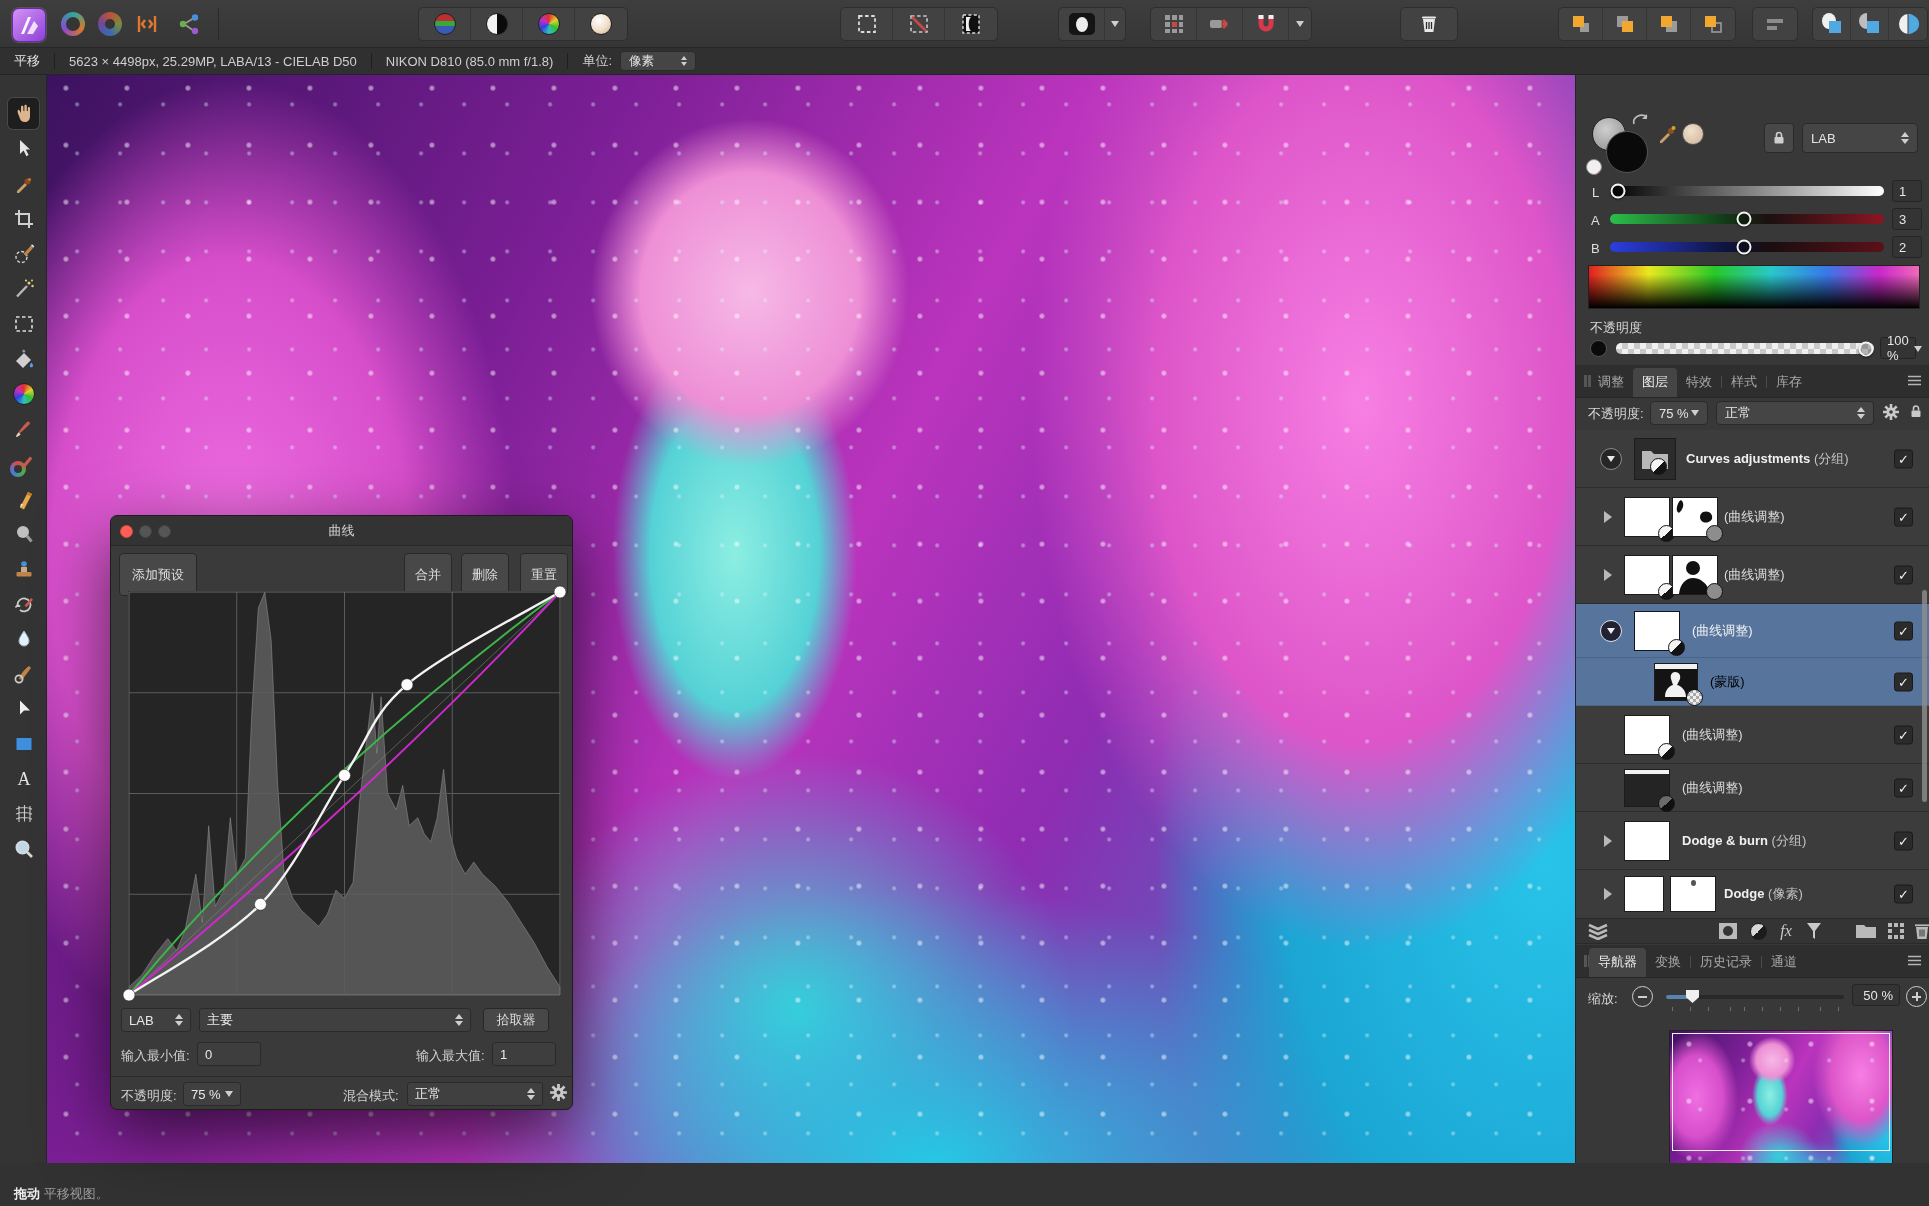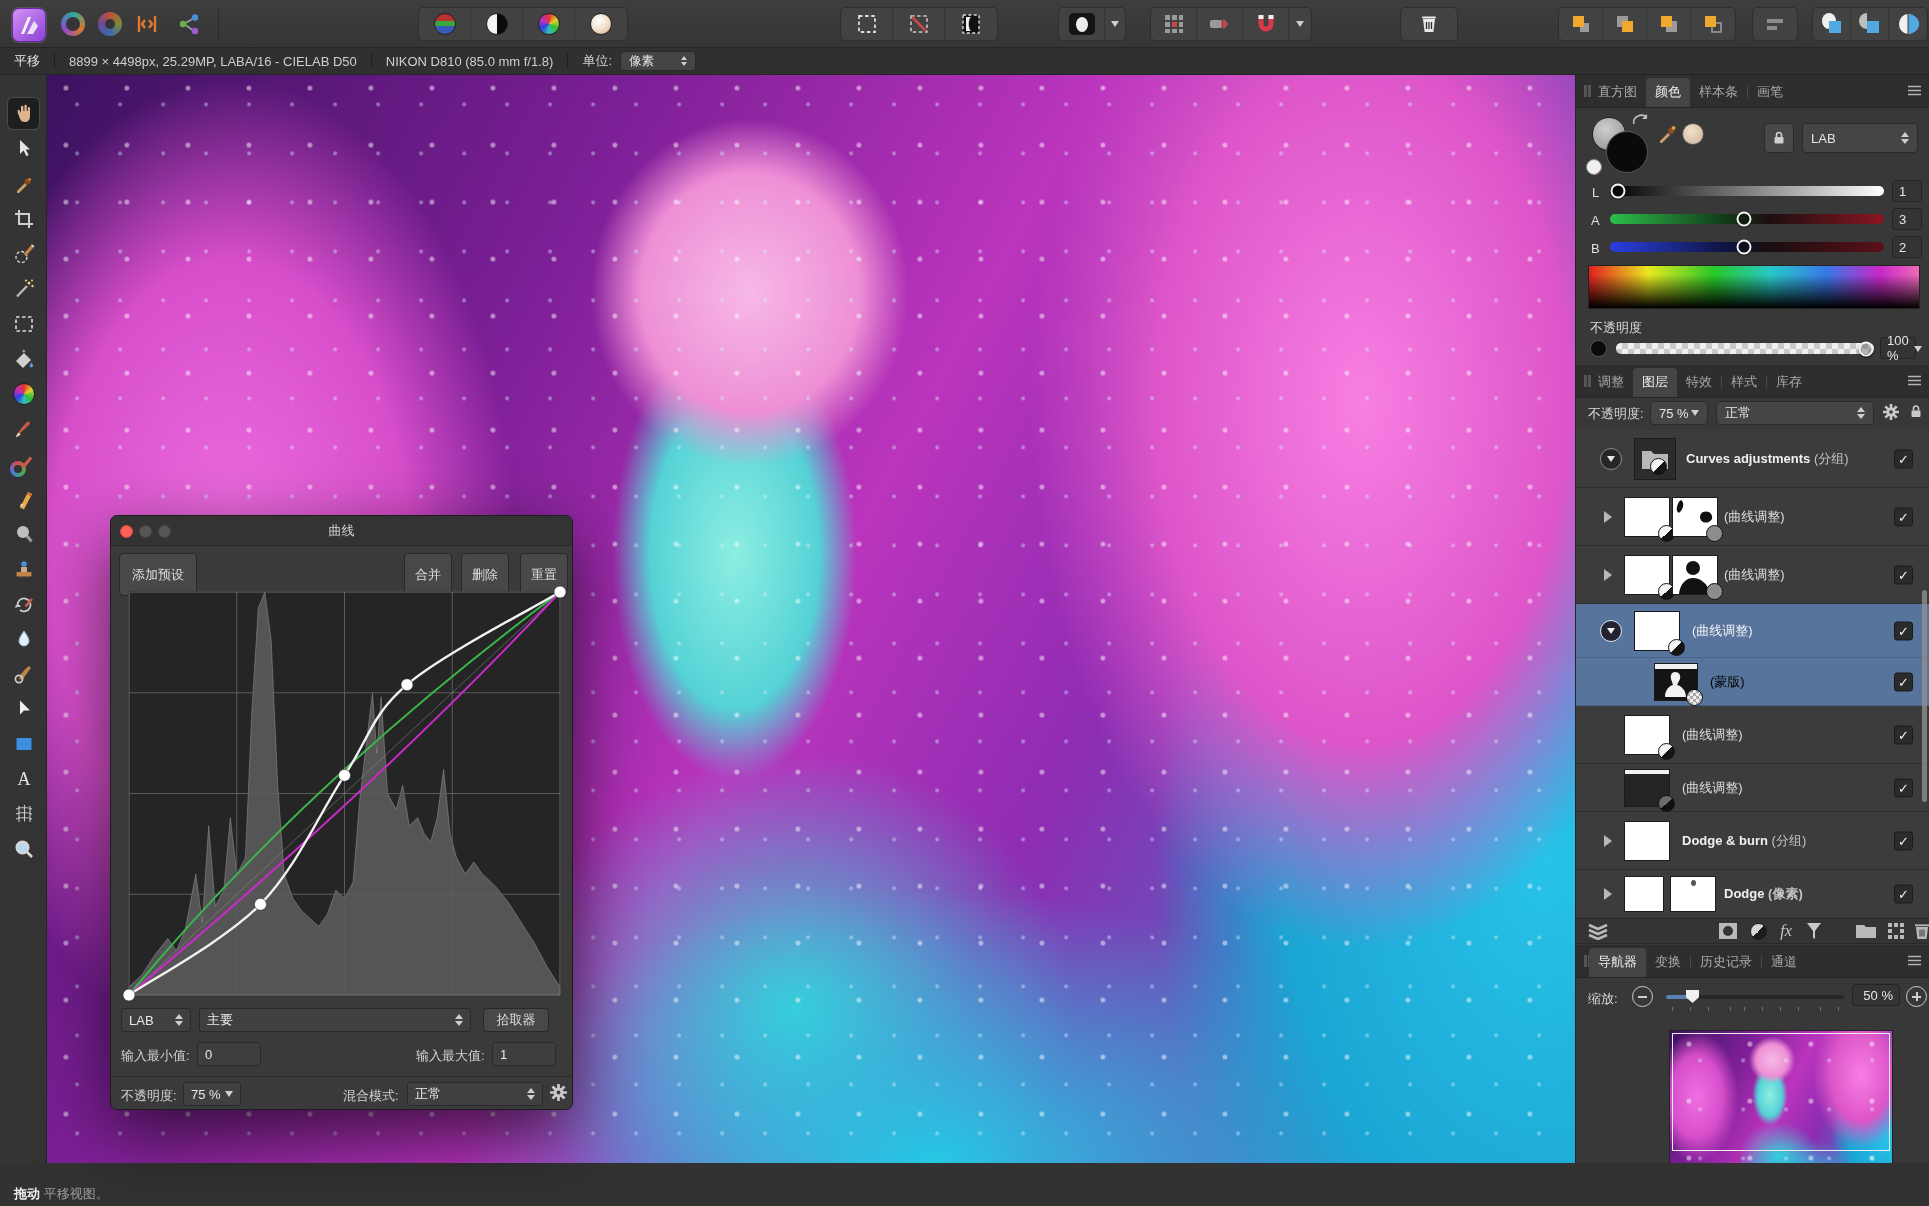--- a/index.html
+++ b/index.html
@@ -263,21 +263,21 @@
           <path d="M12 2a10 9 0 0 1 0 20z" fill="#52a8e0"></path>
           <path d="M12 2v20" stroke="#3a3a3a"></path>
         </svg>
       </div>
   </div>
 </div>
 
 <div class="ctxbar">
   <span style="margin-left:14px;color:#e2e2e2">平移</span>
   <div class="ctxsep"></div>
-  <span style="color:#cfcfcf">8899 × 4498px, 25.29MP, LABA/16 - CIELAB D50</span>
+  <span style="color:#cfcfcf">5623 × 4498px, 25.29MP, LABA/13 - CIELAB D50</span>
   <div class="ctxsep"></div>
   <span style="color:#cfcfcf">NIKON D810 (85.0 mm f/1.8)</span>
   <div class="ctxsep"></div>
   <span style="color:#cfcfcf">单位:</span>
   <div class="select" style="height:20px;margin-left:8px;width:76px;font-size:12.5px">
     <span>像素</span>
     <span class="ud">
         <i class="tu" style="border-bottom-width:4px;border-left-width:3.5px;border-right-width:3.5px"></i>
         <i class="td" style="border-top-width:4px;border-left-width:3.5px;border-right-width:3.5px"></i>
       </span>
@@ -419,33 +419,20 @@
     </div>
 </div>
 
 <div class="canvas">
   <div class="photo"></div>
 
 </div>
 
 <div class="rpanel">
 
-  <div class="tabbar" style="top:0">
-    <div class="grip"></div>
-    <div class="tab">直方图</div>
-    <div class="tab active">颜色</div>
-    <div class="tab">样本条</div>
-    <div class="tsep"></div>
-    <div class="tab">画笔</div>
-    <div class="menuic">
-        <svg width="15" height="11" viewBox="0 0 15 11">
-          <path d="M1 1.5h13M1 5.5h13M1 9.5h13" stroke="#b5b5b5" stroke-width="1.6"></path>
-        </svg>
-      </div>
-  </div>
 
   <div class="circ abs" style="left:16px;top:42px;width:34px;height:34px;background:radial-gradient(circle at 40% 35%,#cfcfcf,#8a8a8a);border:1px solid #222"></div>
   <div class="circ abs" style="left:30px;top:56px;width:42px;height:42px;background:#0a0a0a;border:1.5px solid #555"></div>
   <div class="circ abs" style="left:10px;top:84px;width:16px;height:16px;background:#f0f0f0;border:1px solid #888;overflow:hidden">
       <div style="width:22px;height:2.5px;background:#d03030;transform:rotate(-45deg) translate(-4px,9px)"></div>
     </div>
   <svg class="abs" style="left:56px;top:38px" width="18" height="14" viewBox="0 0 18 14">
       <path d="M2 11A8 7 0 0 1 15 4" fill="none" stroke="#bdbdbd" stroke-width="1.6"></path>
       <path d="M15 1v5h-5z" fill="#bdbdbd"></path>
     </svg>
@@ -651,21 +638,21 @@
         <span>✓</span>
       </div>
   </div>
 
   <div class="lrow" style="top:795px;height:48px;border-bottom:none">
     <div class="rtri abs" style="left:28px;top:18px"></div>
     <div class="th checker" style="left:48px;width:40px;height:36px"></div>
     <div class="th" style="left:94px;width:46px;height:36px">
         <div style="position:absolute;left:20px;top:3px;width:5px;height:6px;background:#555;border-radius:50%"></div>
       </div>
-    <span class="lbl" style="left:148px;font-weight:bold;color:#f0f0f0"><span>Dodge</span> <span class="sub" style="font-weight:bold">(像素)</span></span>
+    <span class="lbl" style="left:148px;font-weight:bold;color:#f0f0f0"><span>Dodge</span> <span class="sub" style="font-weight:normal">(像素)</span></span>
     <div class="cbox" style="left:318px">
         <span>✓</span>
       </div>
   </div>
 
   <div class="vscroll"></div>
 
   <div class="abs" style="left:0;top:843px;width:354px;height:26px;background:#343434;border-top:1px solid #292929;border-bottom:1px solid #292929">
     <div class="fico" style="left:10px">
         <svg width="22" height="18" viewBox="0 0 22 18">

